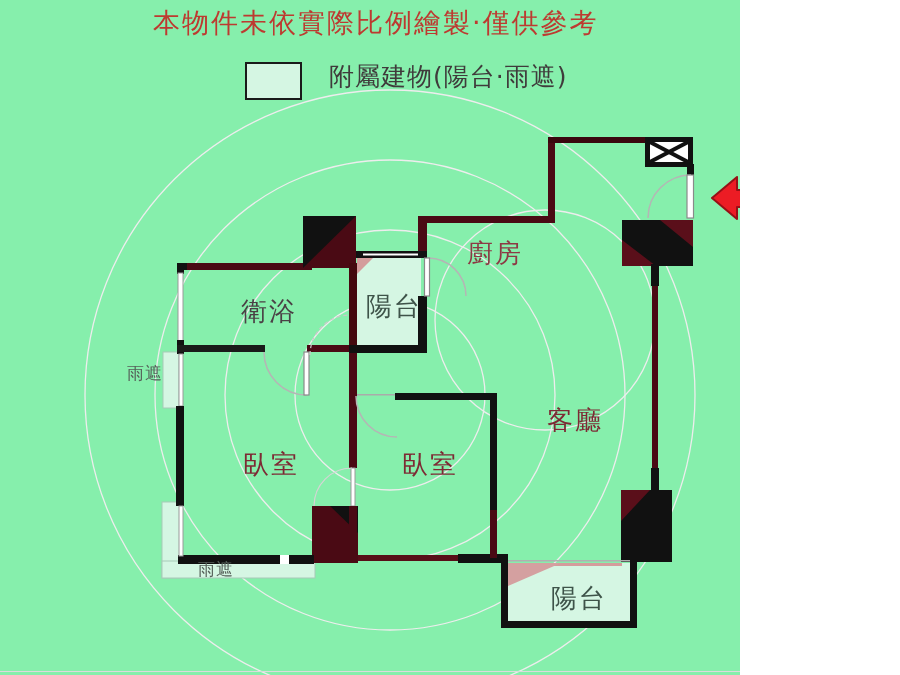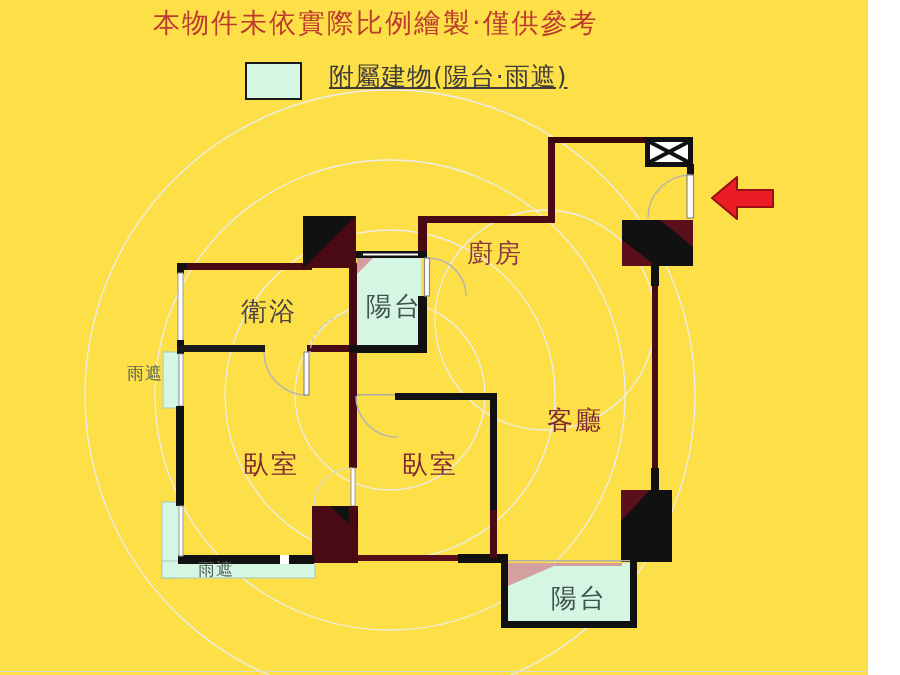--- a/index.html
+++ b/index.html
@@ -1,29 +1,29 @@
 <!DOCTYPE html>
 <html><head>
 <meta charset="utf-8">
 <style>
   html,body{margin:0;padding:0;background:#fff;}
   .stage{
-    position:relative;width:868px;height:675px;background:#fde047;overflow:hidden;
+    position:relative;width:740px;height:675px;background:#86efac;overflow:hidden;
     font-family:"DejaVu Sans","Liberation Sans",sans-serif;
   }
   .plan-svg{position:absolute;left:0;top:0;}
   .lbl{position:absolute;white-space:nowrap;line-height:1;}
   .disclaimer{
     left:153px;top:9px;font-size:27px;letter-spacing:2px;color:#bd3a30;
   }
   .legend-swatch{
     position:absolute;left:245px;top:62px;width:53px;height:34px;
     background:#d5f6e3;border:2px solid #1a1a1a;
   }
-  .legend-label{left:329px;top:64px;font-size:25px;letter-spacing:1px;color:#3f3b3b;text-decoration:underline;}
+  .legend-label{left:329px;top:64px;font-size:25px;letter-spacing:1px;color:#3f3b3b;}
   .room{font-size:26px;letter-spacing:2px;}
   .rain{font-size:17px;letter-spacing:1px;color:#56605a;text-align:center;}
   .c-bath{color:#4a4145;}
   .c-balc{color:#3e5349;}
   .c-kitchen{color:#8c3a44;}
   .c-red{color:#7d2a34;}
   .bottom-rule{position:absolute;left:0;top:671px;width:900px;height:1px;background:#dcdcdc;}
 </style>
 </head>
 <body>

